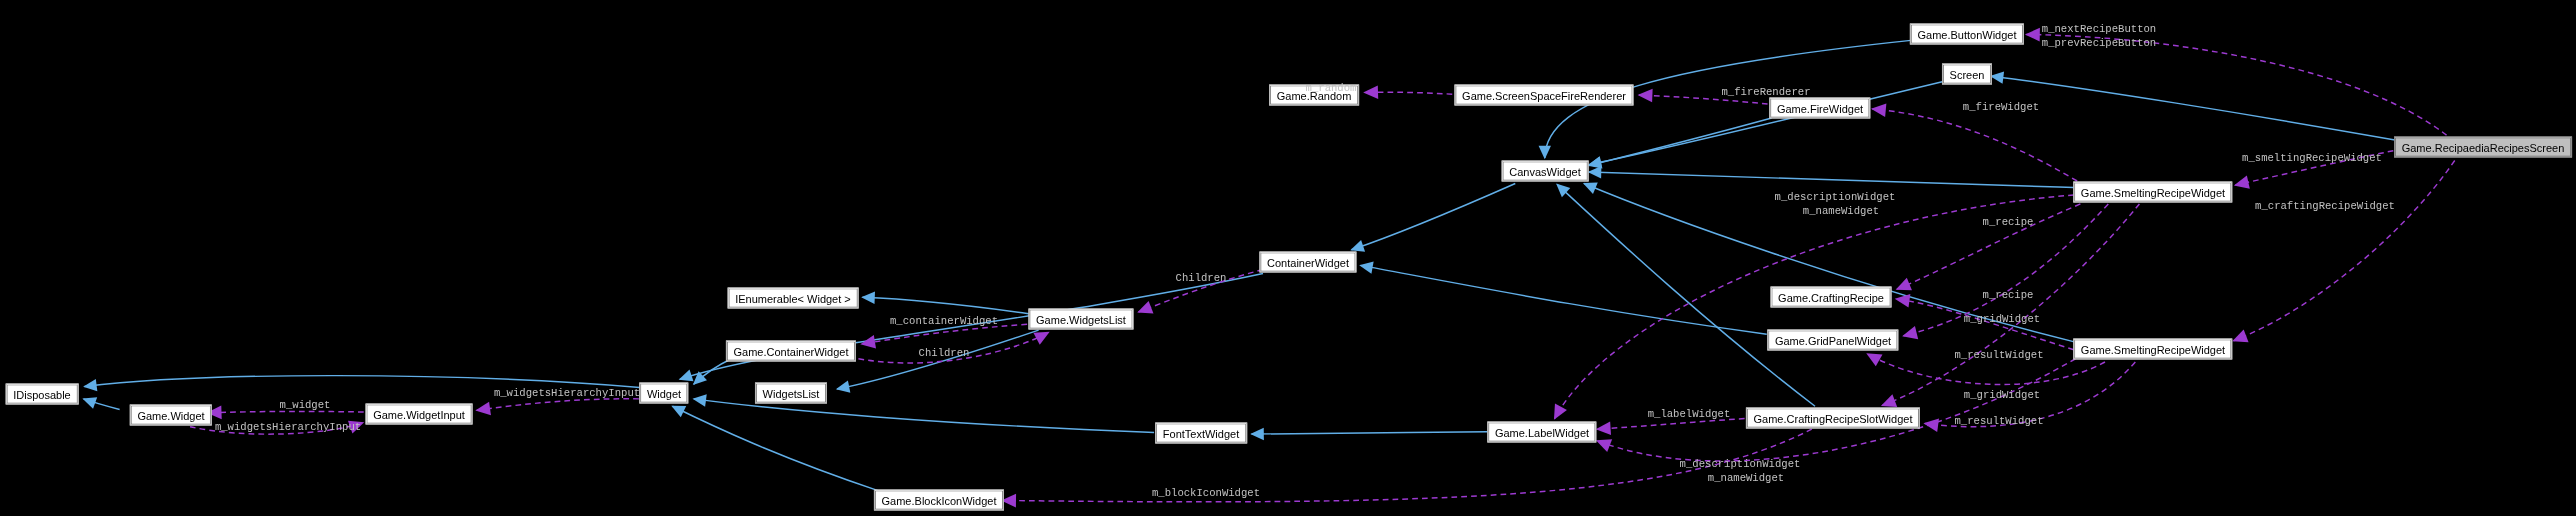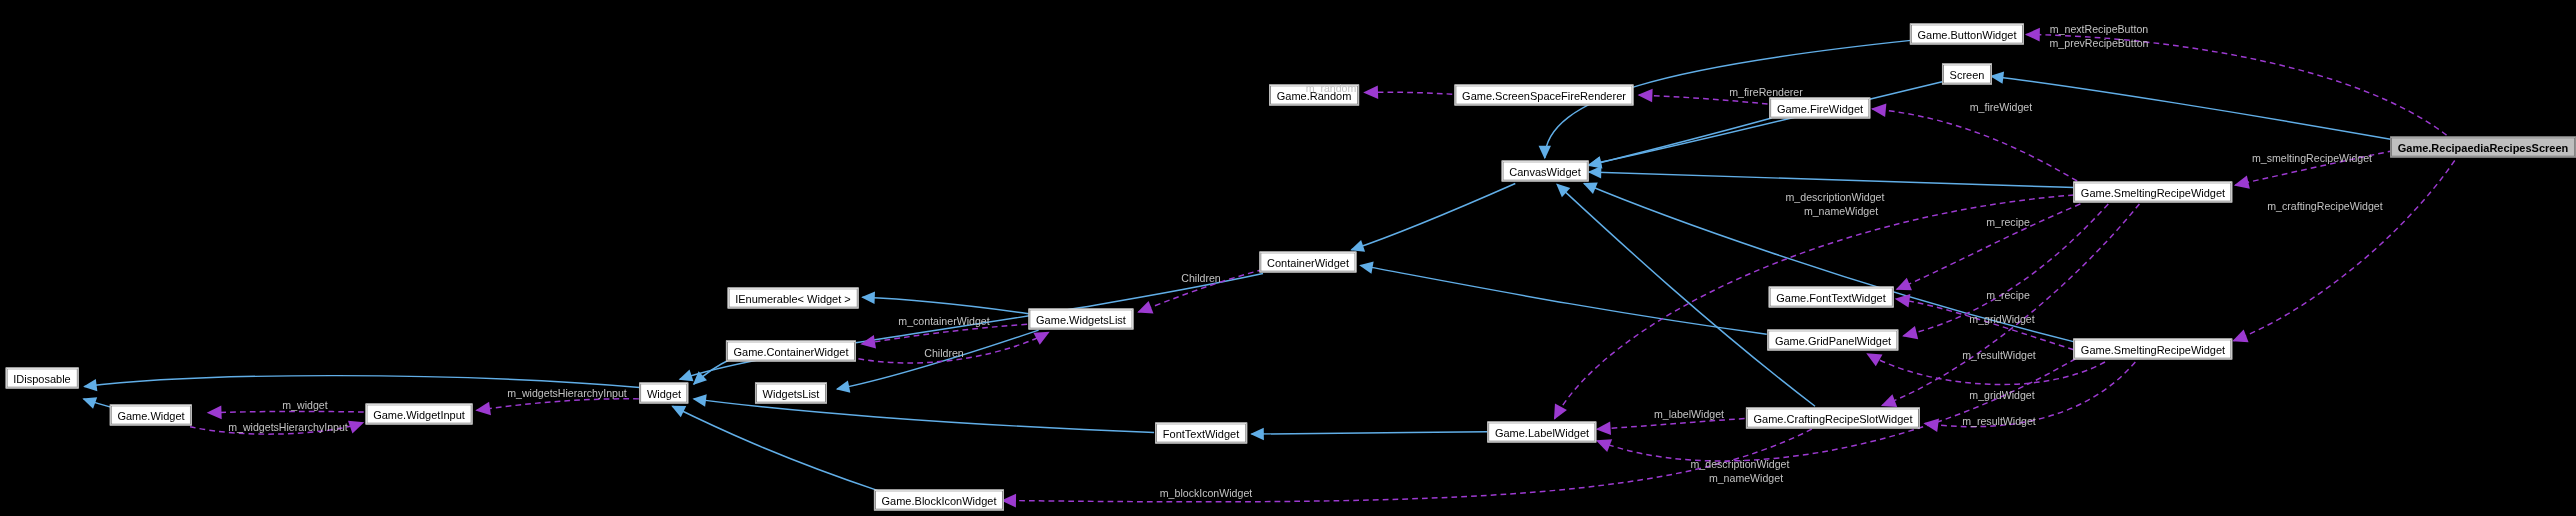--- a/index.html
+++ b/index.html
@@ -2,23 +2,23 @@
 <html style="font-size:13px"><head>
 <meta charset="utf-8">
 <style>
   html,body{margin:0;padding:0;background:#000;}
   #stage{position:relative;width:2576px;height:516px;background:#000;overflow:hidden;
          font-family:"Liberation Sans","DejaVu Sans",sans-serif;}
   #edges{position:absolute;left:0;top:0;width:2576px;height:516px;}
   .node{position:absolute;transform:translate(-50%,-50%);background:#fff;color:#000;
         border:1.6px solid #b6b6b6;padding:2.5px 6.6px;font-size:11px;line-height:14px;
         white-space:nowrap;box-shadow:0 0 0 0.8px #6e6e6e inset;}
-  .node.hl{background:#bfbfbf;border-color:#8a8a8a;font-weight:bold;}
+  .node.hl{background:#bfbfbf;border-color:#8a8a8a;}
   .elabel{position:absolute;transform:translate(-50%,-50%);color:#c2c2c2;font-size:10.6px;
-          line-height:12.3px;white-space:nowrap;}
+          line-height:12.3px;white-space:nowrap;font-family:Liberation Mono, monospace;}
   .iedge{stroke:#61aee7;stroke-width:1.8;fill:none;}
   .uedge{stroke:#9c3ad0;stroke-width:1.8;fill:none;stroke-dasharray:7 5;}
 </style>
 </head>
 <body>
 
 <div id="stage">
 
   <svg id="edges" viewBox="0 0 3145 630" xmlns="http://www.w3.org/2000/svg">
     <defs>
@@ -66,40 +66,40 @@
     <path class="uedge" d="M 2534,438 C 2320,562 2082,590 1950,538" marker-end="url(#ap)"></path>
     <path class="uedge" d="M 2212,524 C 2050,606 1800,618 1224,611" marker-end="url(#ap)"></path>
     <path class="uedge" d="M 1254,396 C 1180,401 1112,410 1052,420" marker-end="url(#ap)"></path>
     <path class="uedge" d="M 1048,438 C 1140,454 1235,430 1280,406" marker-end="url(#ap)"></path>
     <path class="uedge" d="M 1542,329 C 1482,345 1434,364 1390,381" marker-end="url(#ap)"></path>
     <path class="uedge" d="M 444,503 C 380,502 315,502 254,504" marker-end="url(#ap)"></path>
     <path class="uedge" d="M 232,521 C 300,536 400,531 443,516" marker-end="url(#ap)"></path>
     <path class="uedge" d="M 780,487 C 712,486 645,492 582,501" marker-end="url(#ap)"></path>
   </svg>
 
-  <div class="node" style="left:42px;top:378px">IDisposable</div>
-  <div class="node" style="left:151px;top:415px">Game.Widget</div>
+  <div class="node" style="left:42px;top:394px">IDisposable</div>
+  <div class="node" style="left:171px;top:415px">Game.Widget</div>
   <div class="node" style="left:419px;top:414px">Game.WidgetInput</div>
   <div class="node" style="left:664px;top:393px">Widget</div>
   <div class="node" style="left:791px;top:393px">WidgetsList</div>
   <div class="node" style="left:793px;top:298px">IEnumerable&lt; Widget &gt;</div>
   <div class="node" style="left:791px;top:351px">Game.ContainerWidget</div>
   <div class="node" style="left:1081px;top:319px">Game.WidgetsList</div>
   <div class="node" style="left:1308px;top:262px">ContainerWidget</div>
   <div class="node" style="left:1201px;top:433px">FontTextWidget</div>
   <div class="node" style="left:939px;top:500px">Game.BlockIconWidget</div>
   <div class="node" style="left:1314px;top:95px">Game.Random</div>
   <div class="node" style="left:1544px;top:95px">Game.ScreenSpaceFireRenderer</div>
   <div class="node" style="left:1545px;top:171px">CanvasWidget</div>
   <div class="node" style="left:1820px;top:108px">Game.FireWidget</div>
   <div class="node" style="left:1967px;top:34px">Game.ButtonWidget</div>
   <div class="node" style="left:1967px;top:74px">Screen</div>
   <div class="node hl" style="left:2483px;top:147px">Game.RecipaediaRecipesScreen</div>
   <div class="node" style="left:2153px;top:192px">Game.SmeltingRecipeWidget</div>
-  <div class="node" style="left:1831px;top:297px">Game.FontTextWidget</div>
+  <div class="node" style="left:1831px;top:297px">Game.CraftingRecipe</div>
   <div class="node" style="left:1833px;top:340px">Game.GridPanelWidget</div>
   <div class="node" style="left:2153px;top:349px">Game.SmeltingRecipeWidget</div>
   <div class="node" style="left:1833px;top:418px">Game.CraftingRecipeSlotWidget</div>
   <div class="node" style="left:1542px;top:432px">Game.LabelWidget</div>
 
   <div class="elabel" style="left:1331px;top:88px">m_random</div>
   <div class="elabel" style="left:1766px;top:92px">m_fireRenderer</div>
   <div class="elabel" style="left:2001px;top:107px">m_fireWidget</div>
   <div class="elabel" style="left:2099px;top:29px">m_nextRecipeButton</div>
   <div class="elabel" style="left:2099px;top:43px">m_prevRecipeButton</div>

